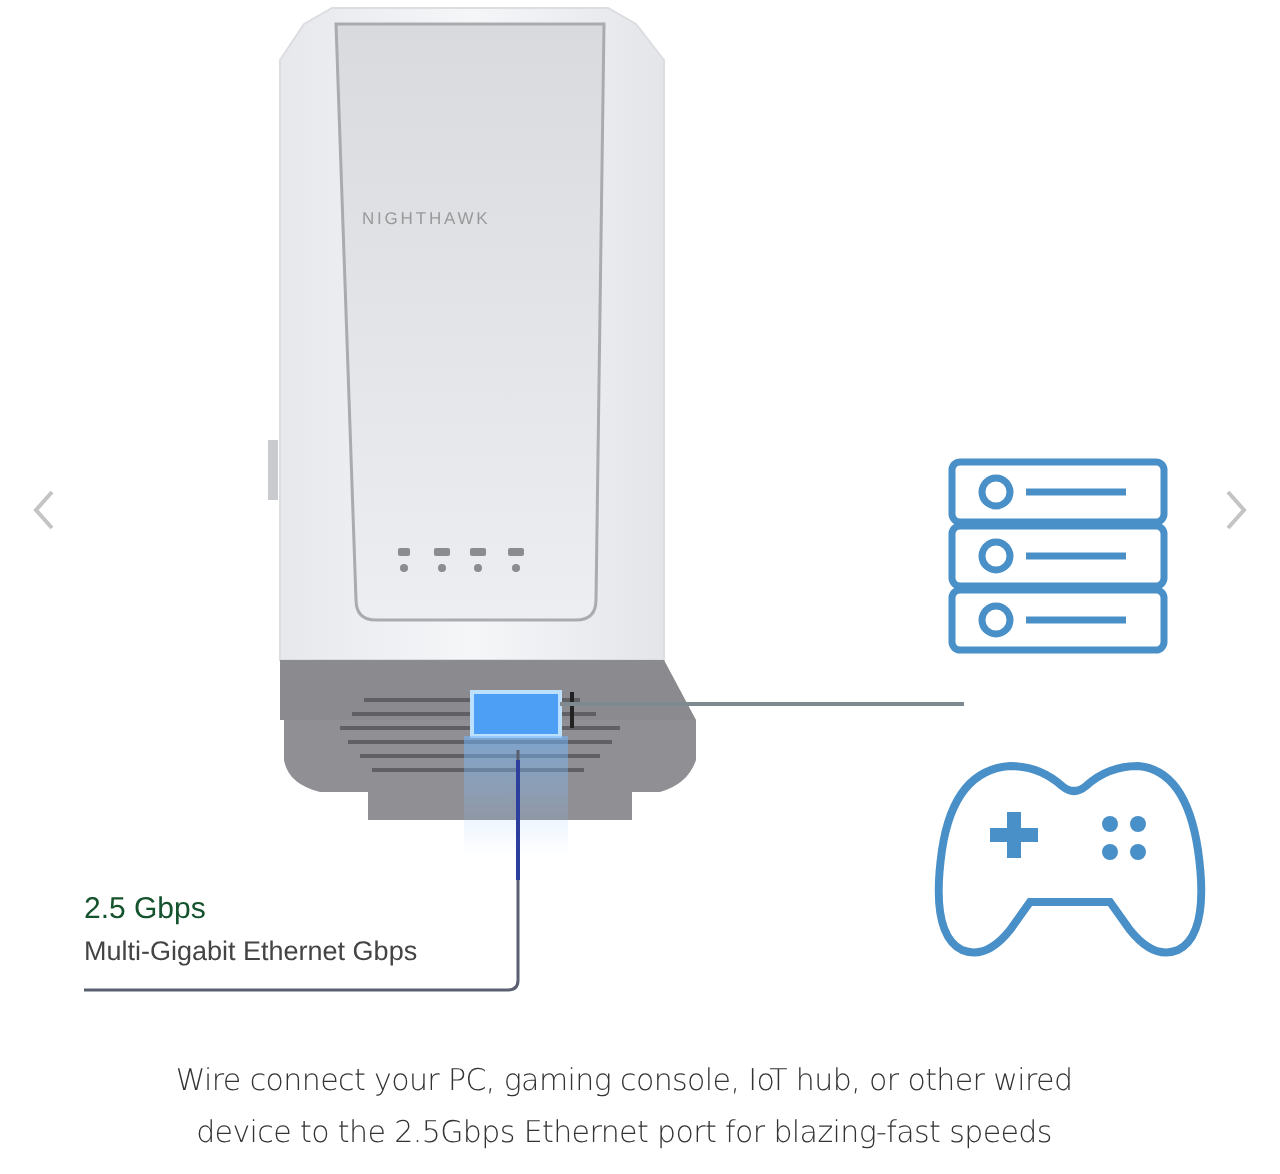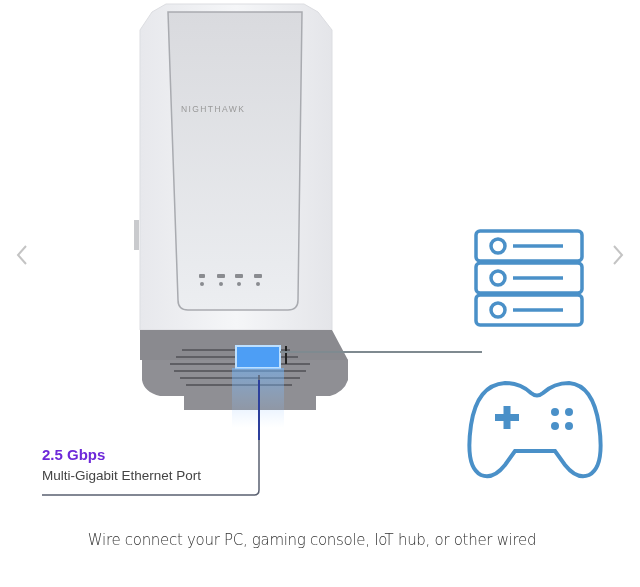--- a/index.html
+++ b/index.html
@@ -1,19 +1,19 @@
 <!DOCTYPE html>
 <html><head>
 <meta charset="utf-8">
 <style>
   html, body { margin:0; padding:0; }
   body { width:640px; height:587px; background:#ffffff; position:relative; overflow:hidden; font-family:"Liberation Sans", sans-serif; }
   .abs { position:absolute; }
   .chev { position:absolute; top:240px; width:20px; height:30px; }
-  .caption-title { position:absolute; left:42px; top:446px; font-size:15px; font-weight:bold; color:#6d28d9; }
+  .caption-title { position:absolute; left:42px; top:446px; font-size:15px; font-weight:normal; color:#14532d; }
   .caption-sub { position:absolute; left:42px; top:468px; font-size:13.5px; color:#444; }
   .bottom-text { position:absolute; left:0; top:527px; width:624px; text-align:center; font-size:15px; line-height:26px; color:#333; font-family:"DejaVu Sans", sans-serif; font-weight:300; letter-spacing:-0.3px; }
   .brand { position:absolute; left:181px; top:104px; width:110px; text-align:left; font-size:8.5px; letter-spacing:1.4px; color:#999; }
 </style>
 </head>
 <body>
 
 <svg class="chev" style="left:12px;" viewBox="0 0 20 30">
   <polyline points="14,6 6,15 14,24" fill="none" stroke="#c4c4c4" stroke-width="2"></polyline>
 </svg>
@@ -100,17 +100,18 @@
     <rect x="30" y="39" width="24" height="7"></rect>
     <rect x="38.5" y="31" width="7" height="23"></rect>
     <circle cx="90" cy="37" r="4"></circle>
       <circle cx="104" cy="37" r="4"></circle>
     <circle cx="90" cy="51" r="4"></circle>
       <circle cx="104" cy="51" r="4"></circle>
   </g>
 </svg>
 
 <div class="caption-title">2.5 Gbps</div>
-<div class="caption-sub">Multi-Gigabit Ethernet Port</div>
+<div class="caption-sub">Multi-Gigabit Ethernet Gbps</div>
 
 <div class="bottom-text">
   <div>Wire connect your PC, gaming console, IoT hub, or other wired</div>
+  <div>device to the 2.5Gbps Ethernet port for blazing-fast speeds</div>
 </div>
 
 </body></html>

